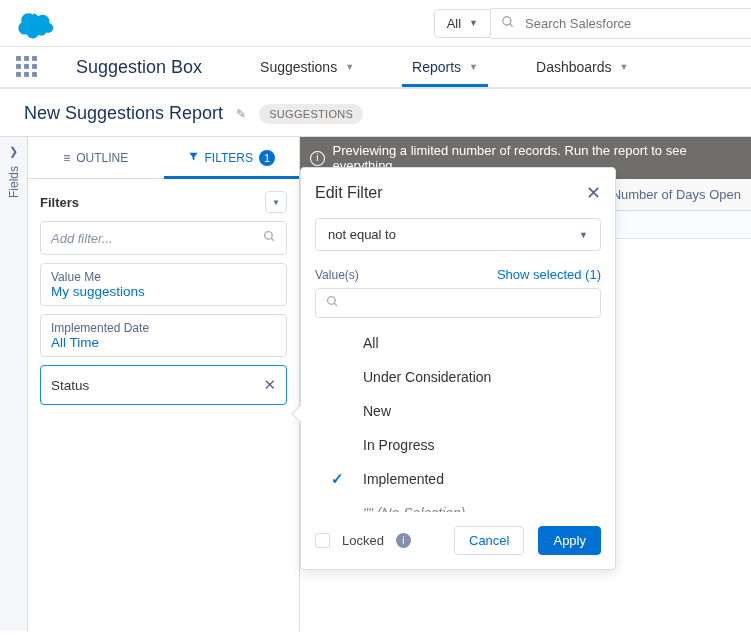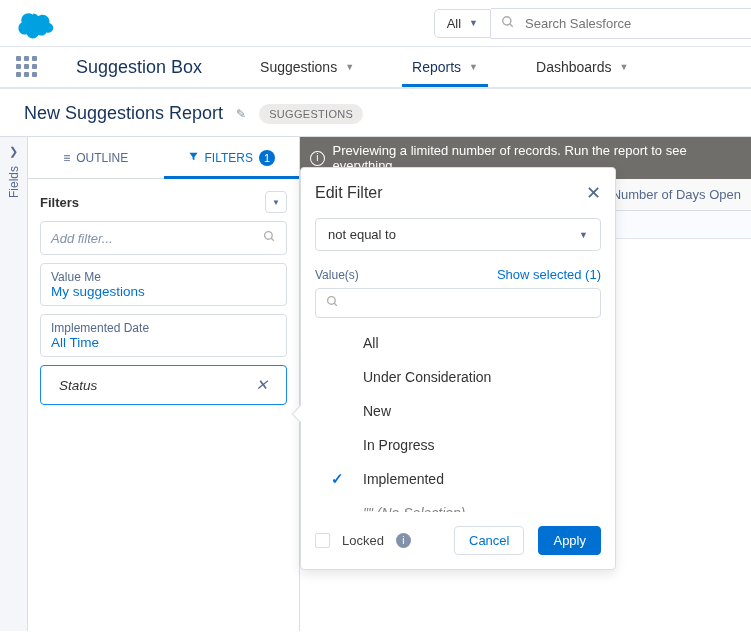--- a/index.html
+++ b/index.html
@@ -45,21 +45,21 @@
   .count-pill { background:#0070d2; color:#fff; font-size:11px; line-height:16px; width:16px; height:16px; border-radius:8px; text-align:center;}
   .panel-body { padding:12px;}
   .panel-row { display:flex; align-items:center; justify-content:space-between; margin-bottom:8px;}
   .panel-row .title { font-size:13px; color:#333; font-weight:600;}
   .panel-row .drop-btn { width:22px; height:22px; display:flex; align-items:center; justify-content:center; border:1px solid #d8dde6; border-radius:4px; color:#54698d; font-size:8px;}
   .add-filter { border:1px solid #d8dde6; border-radius:4px; padding:8px 10px; display:flex; align-items:center; color:#8392ab; font-size:13px; font-style:italic;}
   .add-filter .mag { margin-left:auto; color:#b0adab; font-size:13px;}
   .filter-card { border:1px solid #d8dde6; border-radius:4px; padding:6px 10px; margin-top:8px;}
   .filter-card .lab { font-size:12px; color:#54698d;}
   .filter-card .val { font-size:13.5px; color:#0070d2;}
-  .filter-card.active { border:1.5px solid #1589ee; display:flex; align-items:center; padding:10px 18px;font-style:italic;}
+  .filter-card.active { border:1.5px solid #1589ee; display:flex; align-items:center; padding:10px 10px;}
   .filter-card.active .lab { color:#333; font-size:13.5px; }
   .filter-card .x { color:#54698d; font-size:15px; font-weight:300;}
 
   
   .right-area { flex:1; position:relative; display:flex; flex-direction:column;}
   .preview-banner { background:#706e6b; color:#fff; font-size:13px; padding:6px 10px; display:flex; align-items:center; gap:8px;}
   .info-circ { width:15px; height:15px; border:1.5px solid #fff; border-radius:50%; font-size:10px; line-height:12px; text-align:center;}
   .column-header { background:#f9f9fa; border-bottom:1px solid #d8dde6; padding:8px 10px; font-size:13px; color:#54698d;}
   .table-row-empty { height:28px; border-bottom:1px solid #e0e5ee; background:#f9fbff;}
 

